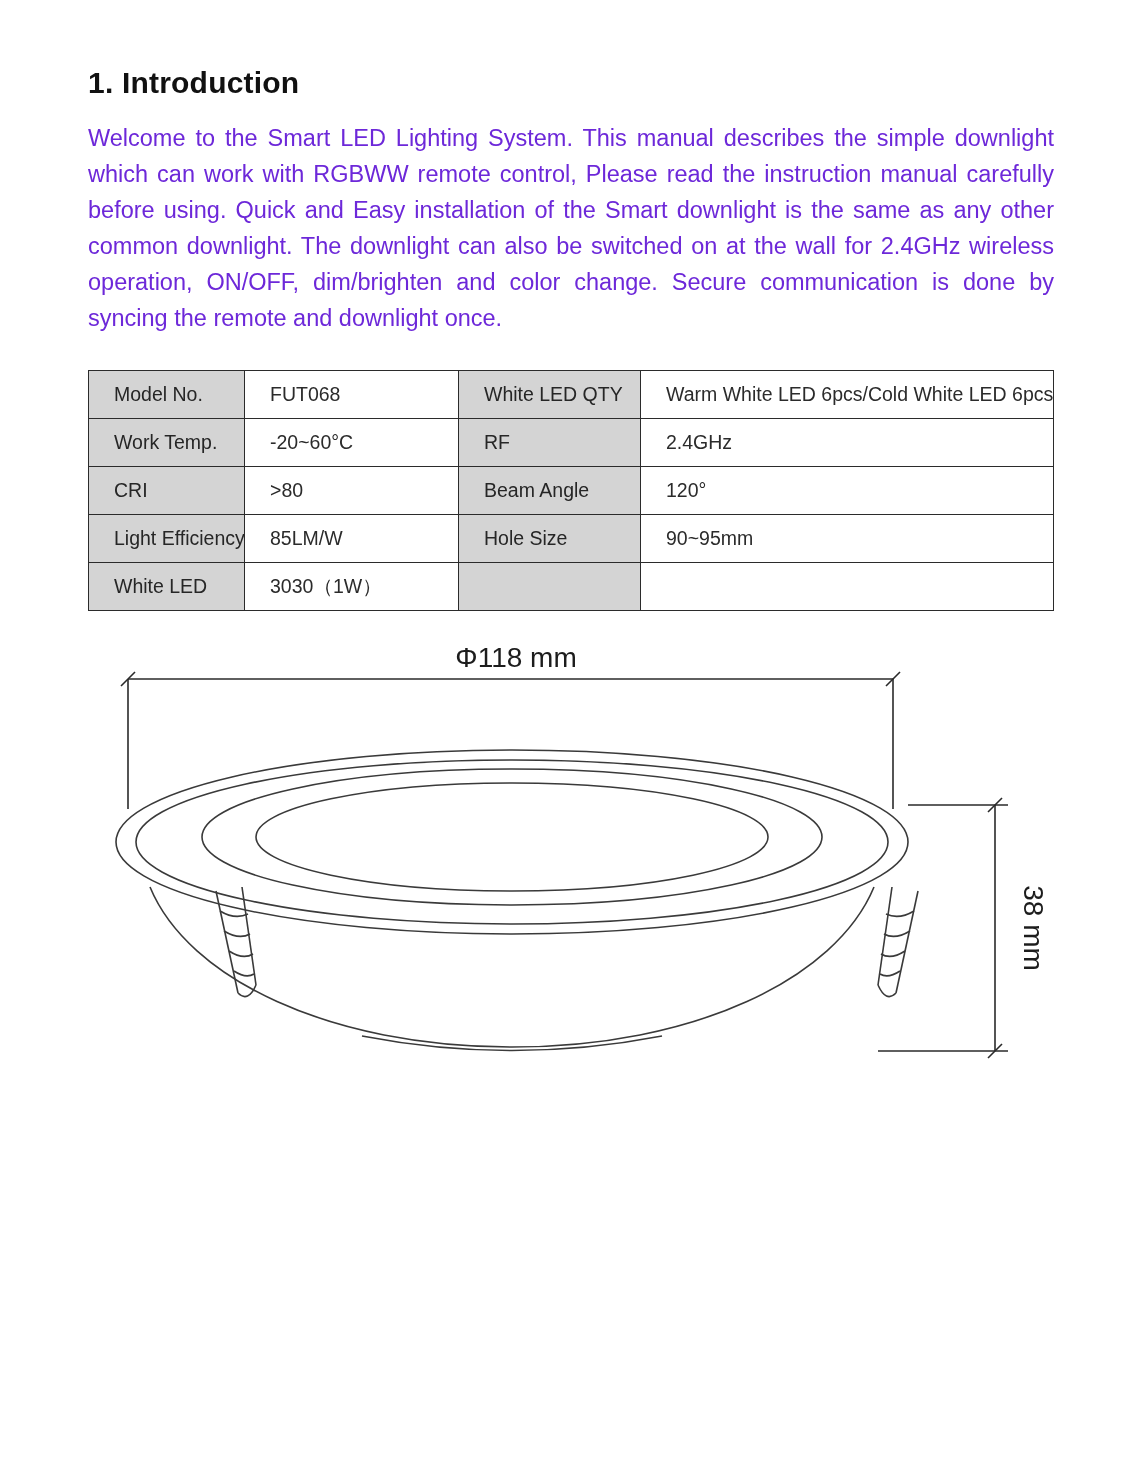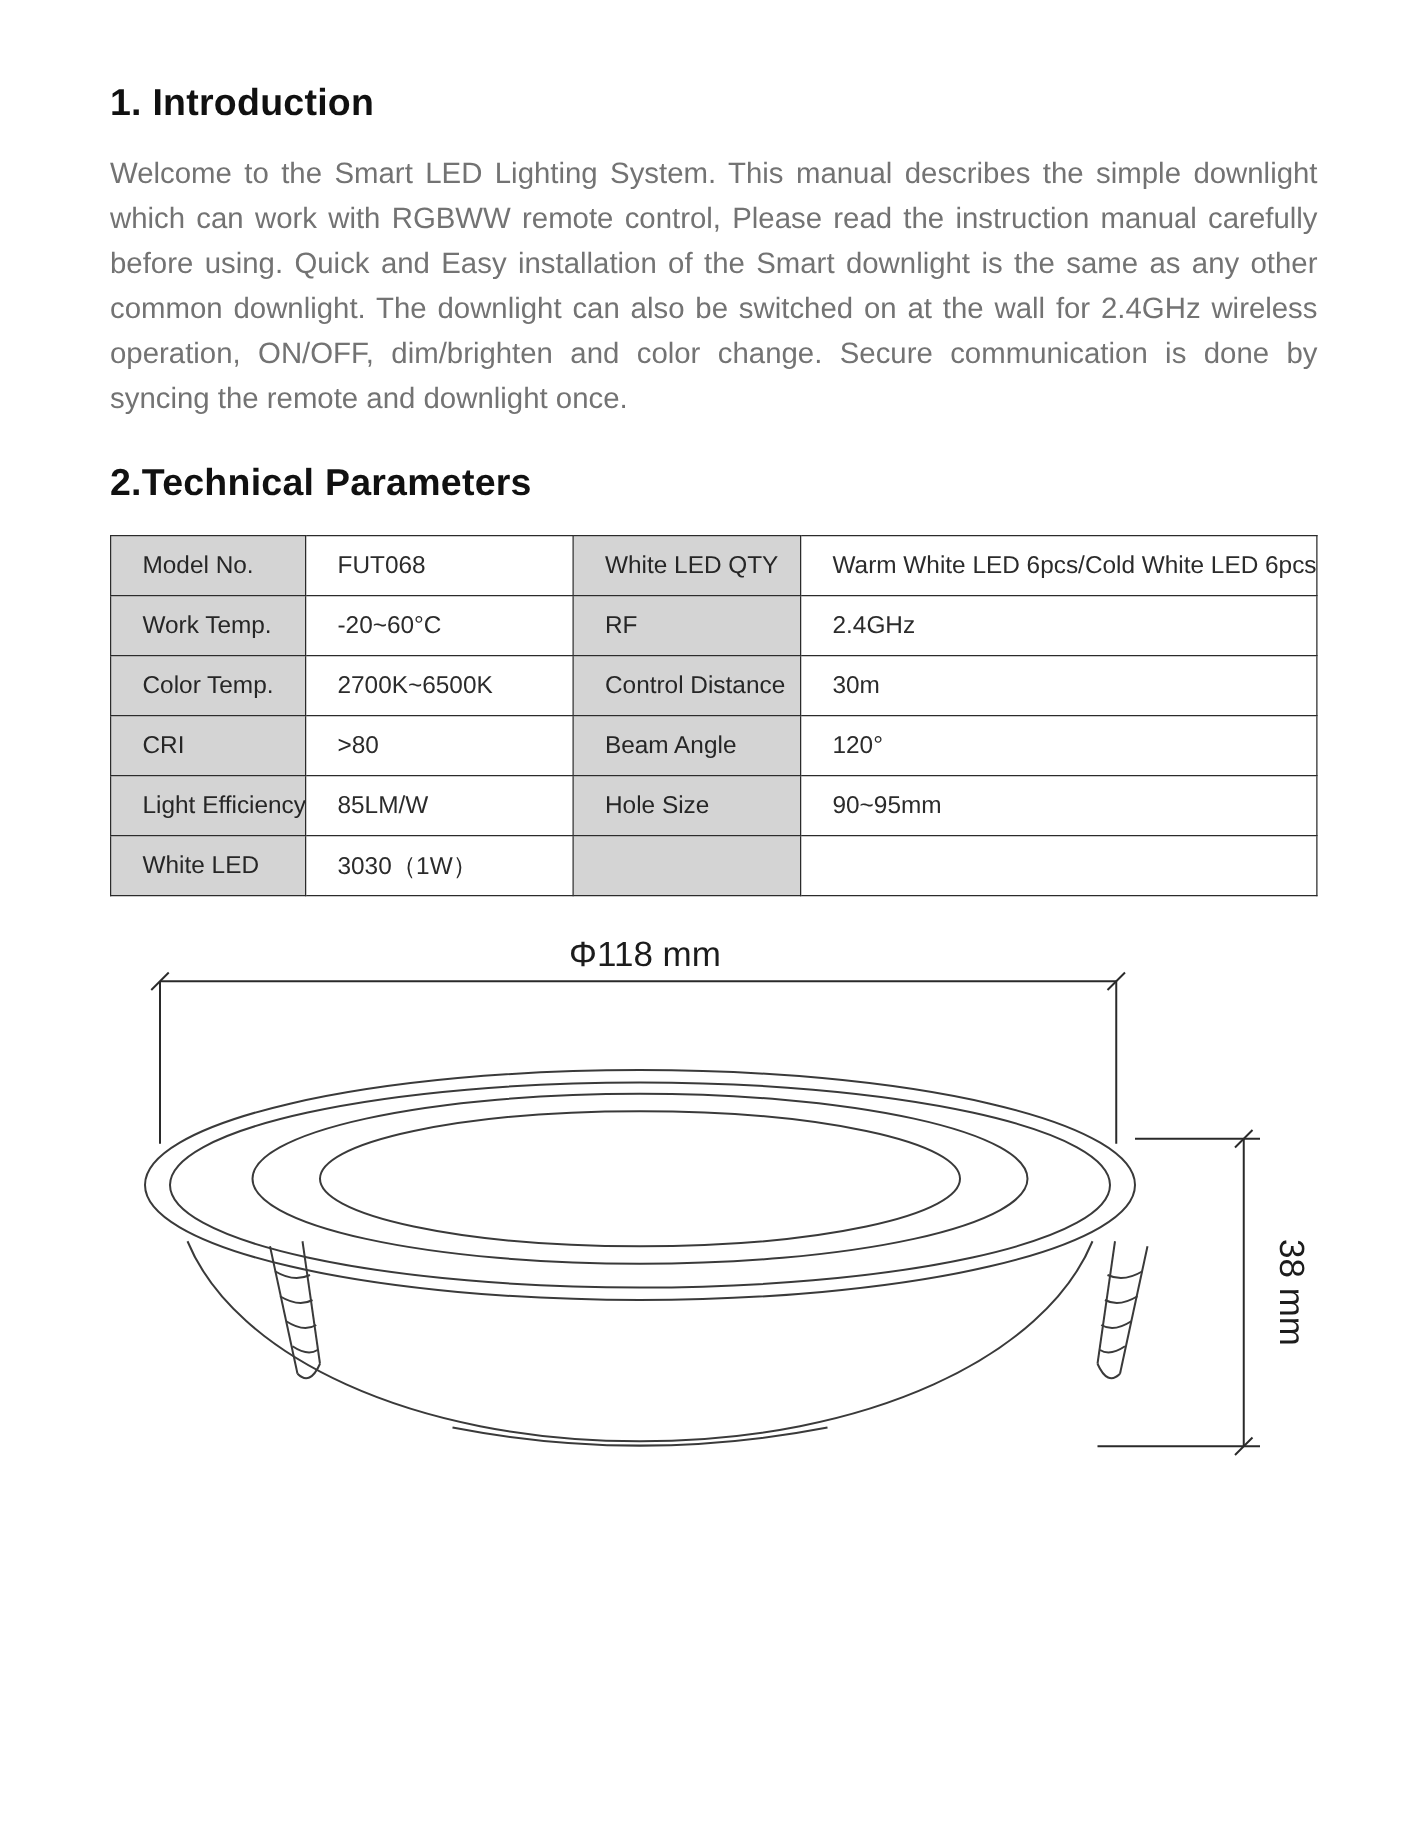--- a/index.html
+++ b/index.html
@@ -20,21 +20,21 @@
   h1.sec-heading, h2.sec-heading {
     font-size: 30px;
     font-weight: bold;
     color: #111111;
     margin: 0 0 20px 0;
     letter-spacing: 0.2px;
   }
   p.intro-body {
     font-size: 23.5px;
     line-height: 36px;
-    color: #737373;
+    color: #6d28d9;
     text-align: justify;
     margin: 0 0 34px 0;
   }
   h2.sec-heading { margin-top: 6px; margin-bottom: 24px; }
   table.tech {
     border-collapse: collapse;
     width: 965px;
     table-layout: fixed;
   }
   table.tech td {
@@ -63,47 +63,40 @@
 </style>
 </head>
 <body>
 
 <div class="page">
 
   <h1 class="sec-heading">1. Introduction</h1>
 
   <p class="intro-body">Welcome to the Smart LED Lighting System. This manual describes the simple downlight which can work with RGBWW remote control,  Please read the instruction manual carefully before using. Quick and Easy installation of the Smart downlight is the same as any other common downlight. The downlight can also be switched on at the wall for 2.4GHz wireless operation, ON/OFF, dim/brighten and color change. Secure communication is done by syncing the remote and downlight once.</p>
 
-  <h2 class="sec-heading">2.Technical Parameters</h2>
 
   <table class="tech">
     <colgroup>
       <col style="width:156px">
         <col style="width:214px">
         <col style="width:182px">
         <col style="width:413px">
     </colgroup>
     <tbody>
       <tr>
         <td class="lbl">Model No.</td>
         <td class="val">FUT068</td>
         <td class="lbl">White LED QTY</td>
         <td class="val">Warm White LED 6pcs/Cold White LED 6pcs</td>
       </tr>
       <tr>
         <td class="lbl">Work Temp.</td>
         <td class="val">-20~60°C</td>
         <td class="lbl">RF</td>
         <td class="val">2.4GHz</td>
-      </tr>
-      <tr>
-        <td class="lbl">Color Temp.</td>
-        <td class="val">2700K~6500K</td>
-        <td class="lbl">Control Distance</td>
-        <td class="val">30m</td>
       </tr>
       <tr>
         <td class="lbl">CRI</td>
         <td class="val">&gt;80</td>
         <td class="lbl">Beam Angle</td>
         <td class="val">120°</td>
       </tr>
       <tr>
         <td class="lbl">Light Efficiency</td>
         <td class="val">85LM/W</td>

